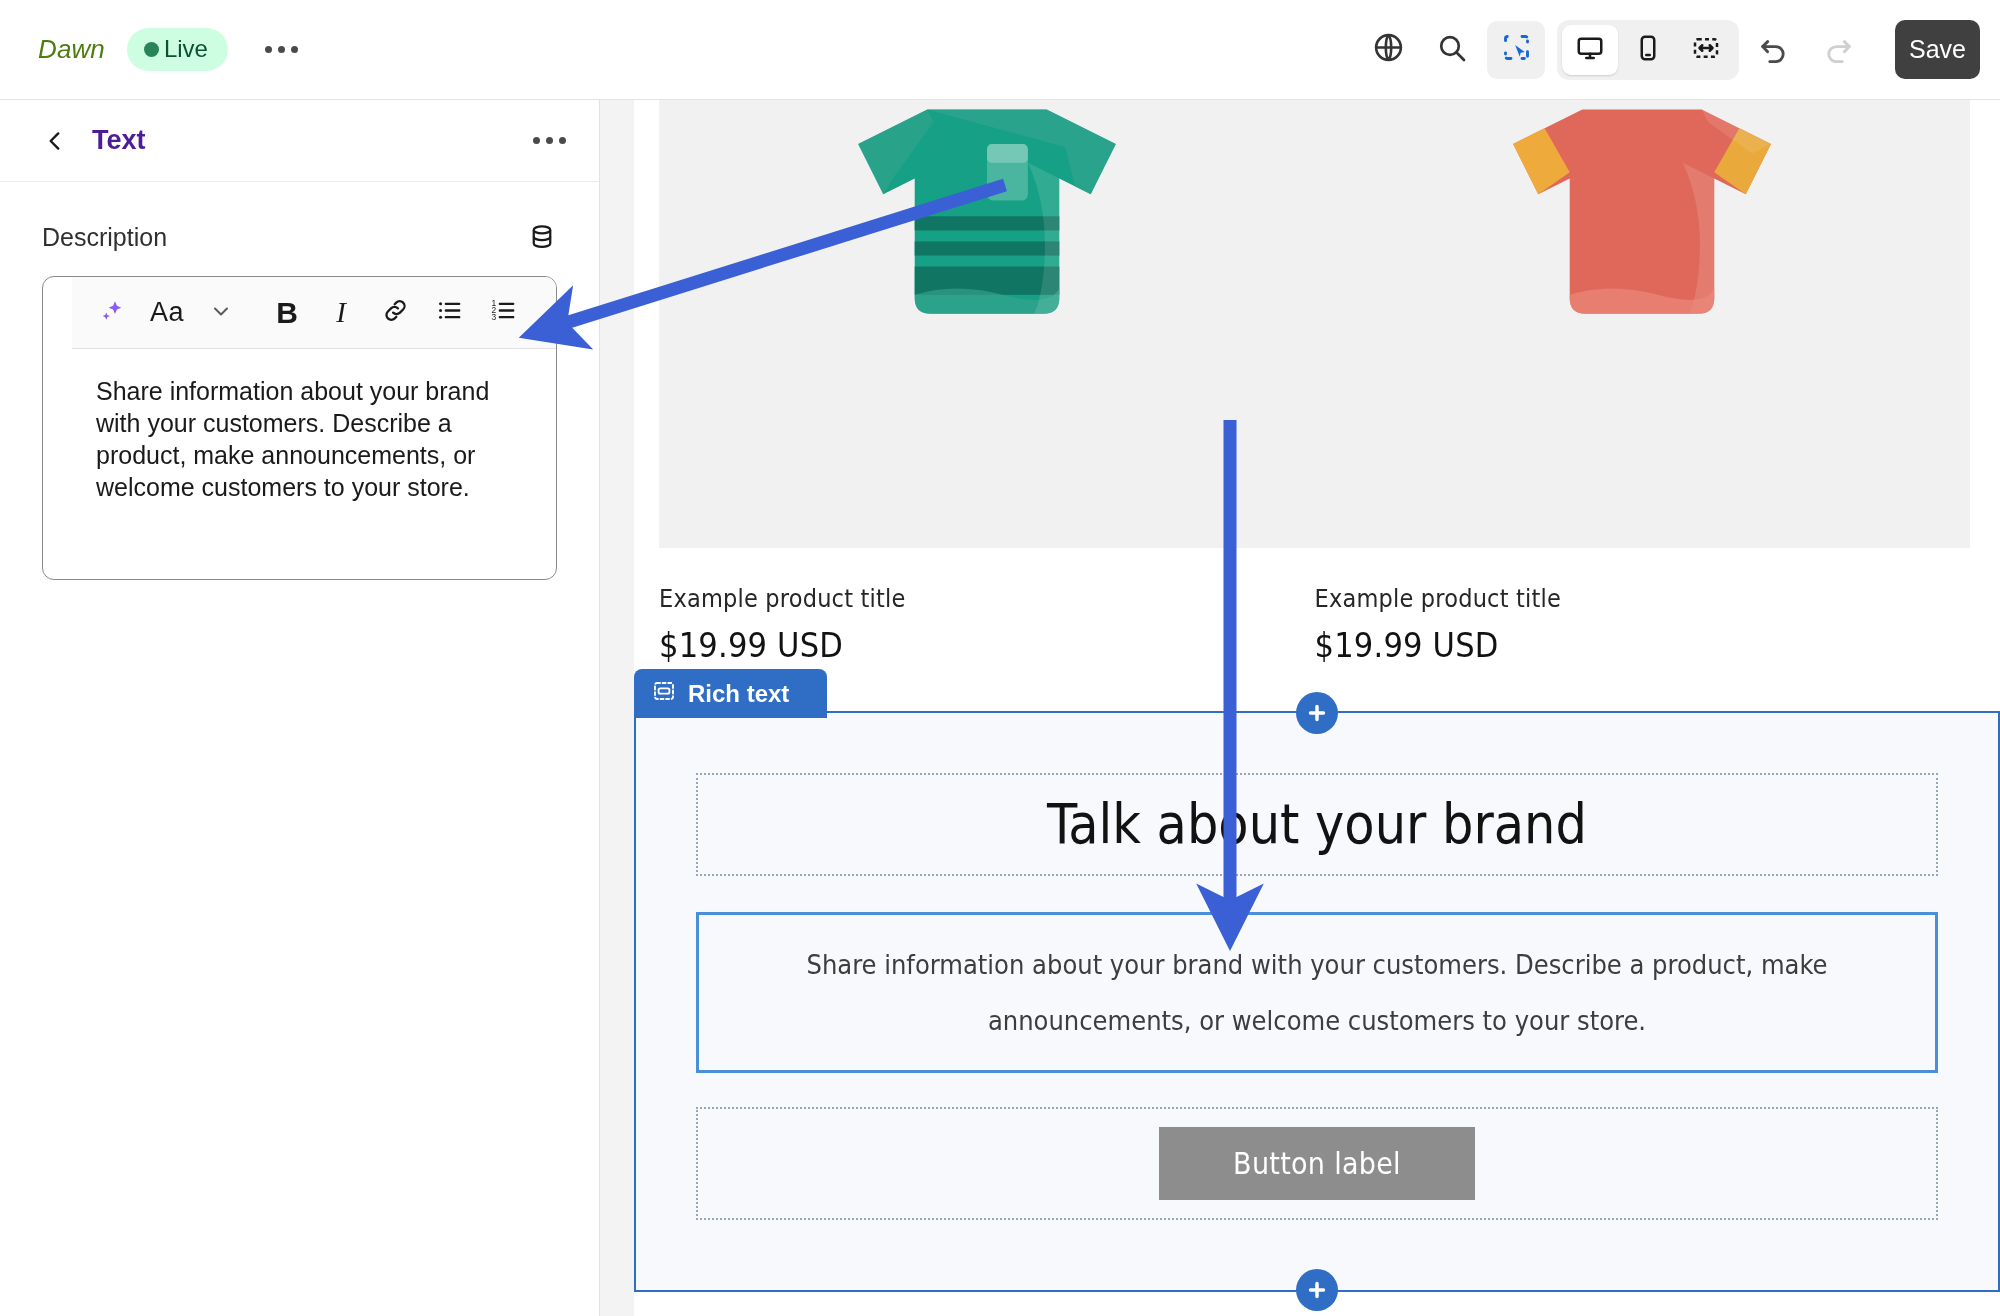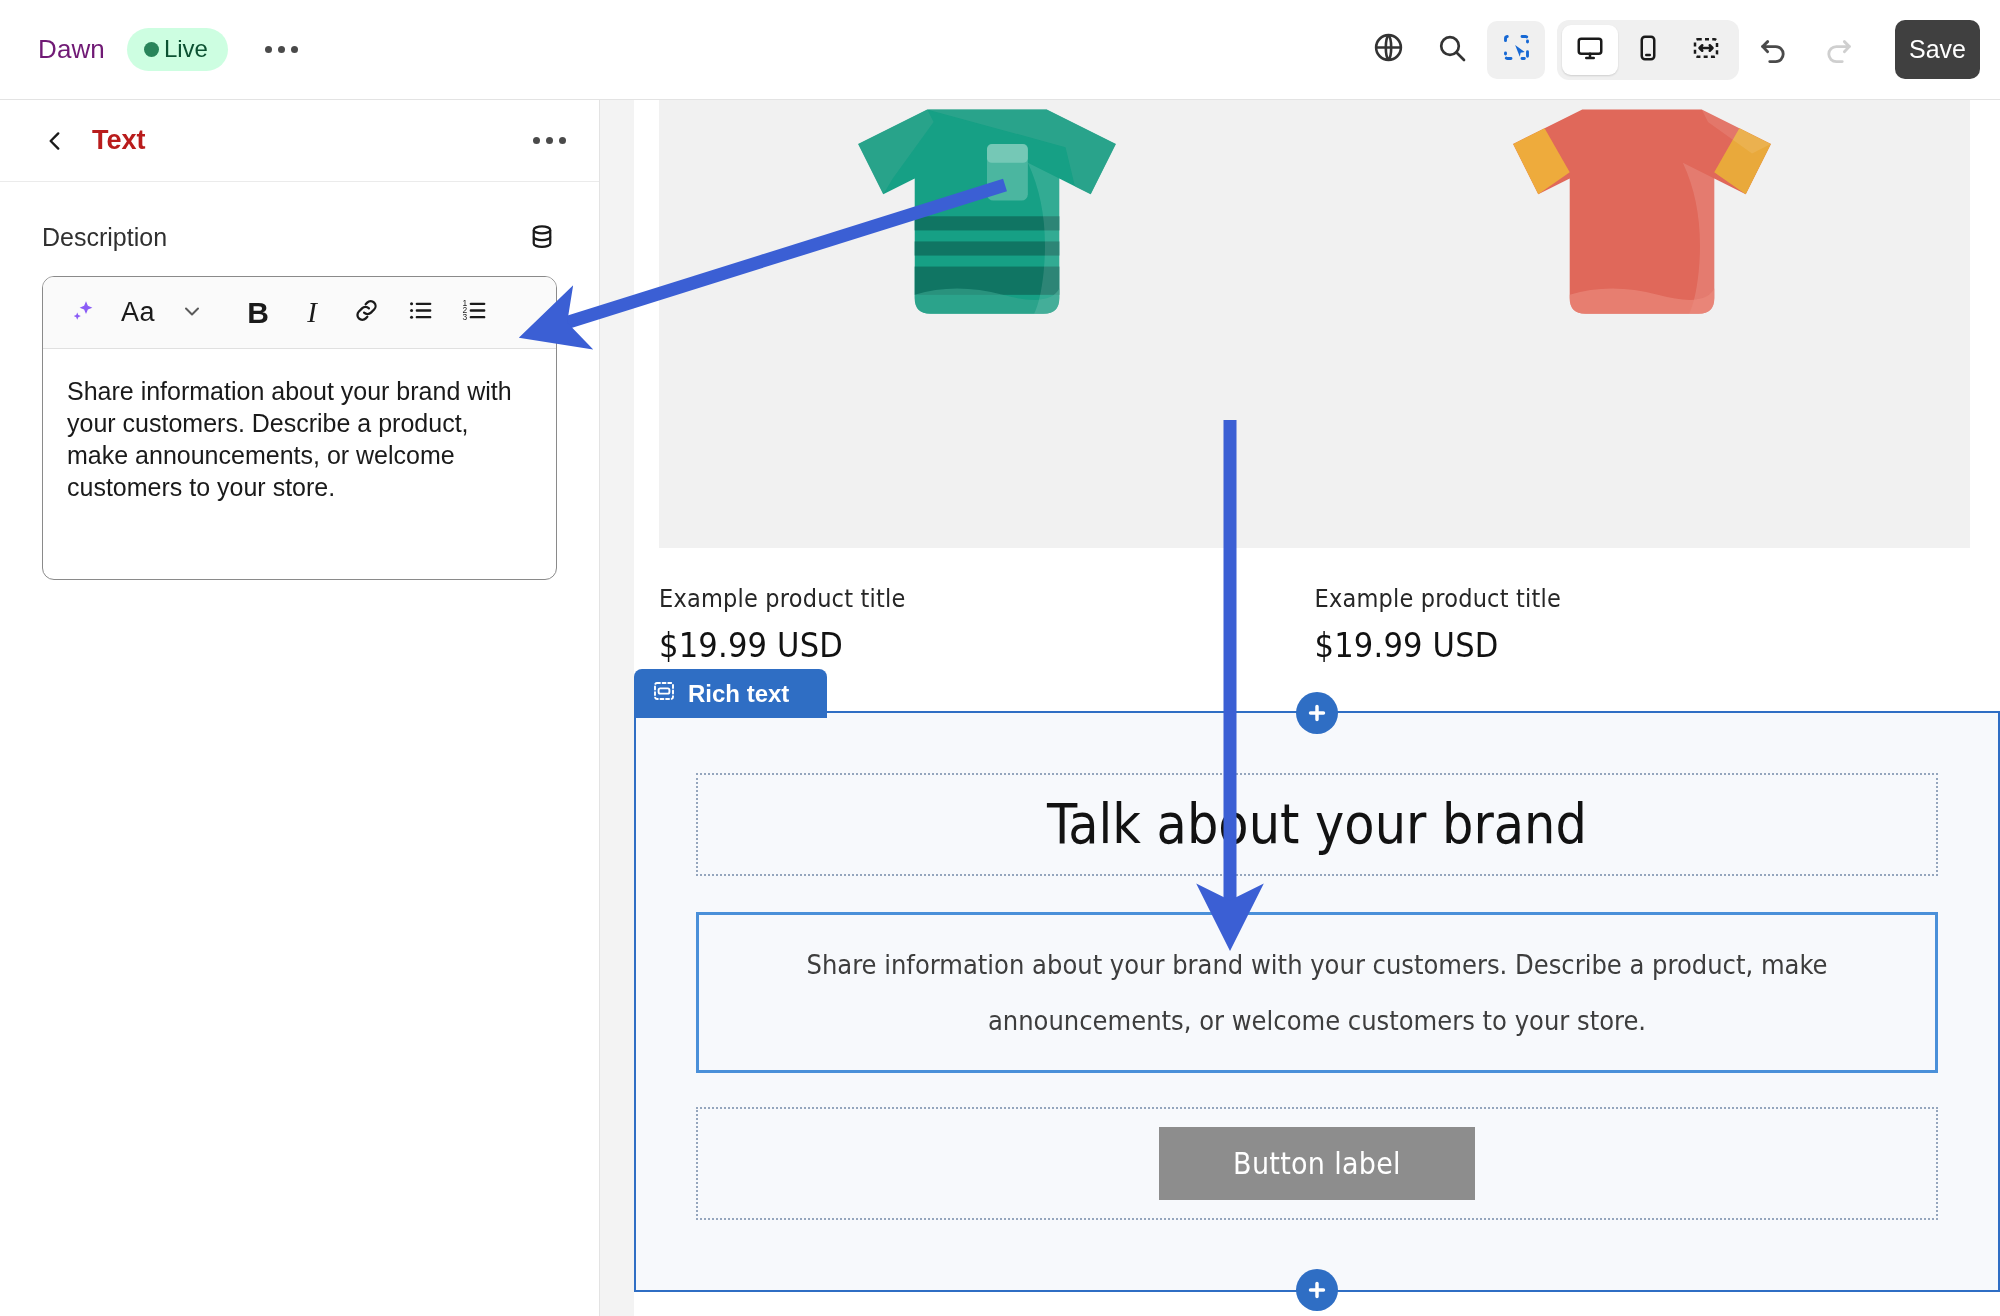--- a/index.html
+++ b/index.html
@@ -12,21 +12,21 @@
 
   
   .topbar {
     position: absolute; top: 0; left: 0;
     width: 2000px; height: 100px;
     background: #ffffff;
     border-bottom: 1px solid #e3e3e3;
     display: flex; align-items: center;
   }
   .topbar-left { display: flex; align-items: center; padding-left: 38px; gap: 22px; }
-  .theme-name { font-size: 26px; color: #701a75; letter-spacing: .1px; }
+  .theme-name { font-size: 26px; color: #4d7c0f; letter-spacing: .1px; font-style: italic; }
   .live-badge {
     display: inline-flex; align-items: center; gap: 5px;
     background: #cdfee1; color: #0c5132;
     border-radius: 22px; padding: 7px 20px 8px 17px;
     font-size: 24px;
   }
   .live-dot { width: 15px; height: 15px; border-radius: 50%; background: #29845a; display: inline-block; }
   .ellipsis-btn {
     display: inline-flex; align-items: center; justify-content: center;
     width: 44px; height: 40px; gap: 6px; cursor: pointer; margin-left: 10px;
@@ -63,31 +63,31 @@
   .sidebar {
     position: absolute; top: 100px; left: 0;
     width: 600px; height: 1216px;
     background: #ffffff; border-right: 1px solid #e3e3e3;
   }
   .panel-head {
     height: 82px; display: flex; align-items: center;
     padding: 0 28px 0 40px; border-bottom: 1px solid #ebebeb;
   }
   .back-chevron { width: 30px; height: 30px; cursor: pointer; display:flex; align-items:center; justify-content:center; }
-  .panel-title { font-size: 27px; font-weight: bold; color: #b91c1c; margin-left: 22px; }
+  .panel-title { font-size: 27px; font-weight: bold; color: #4c1d95; margin-left: 22px; }
   .panel-head .ellipsis-btn { margin-left: auto; }
 
   .field-block { padding: 40px 42px 0 42px; }
   .field-row { display: flex; align-items: center; }
   .field-label { font-size: 25px; color: #303030; }
   .db-icon { margin-left: auto; cursor: pointer; display:flex; }
 
   .editor-wrap {
     margin-top: 24px; border: 1px solid #8a8a8a;
-    border-radius: 12px; overflow: hidden; background: #fff;
+    border-radius: 12px; overflow: hidden; background: #fff; padding-left: 29px;
   }
   .editor-toolbar {
     height: 72px; background: #fafafa; border-bottom: 1px solid #e0e0e0;
     display: flex; align-items: center; padding: 0 16px; gap: 4px;
   }
   .tb-btn {
     height: 50px; min-width: 50px; border-radius: 8px;
     display: flex; align-items: center; justify-content: center;
     cursor: pointer; padding: 0 6px;
   }

